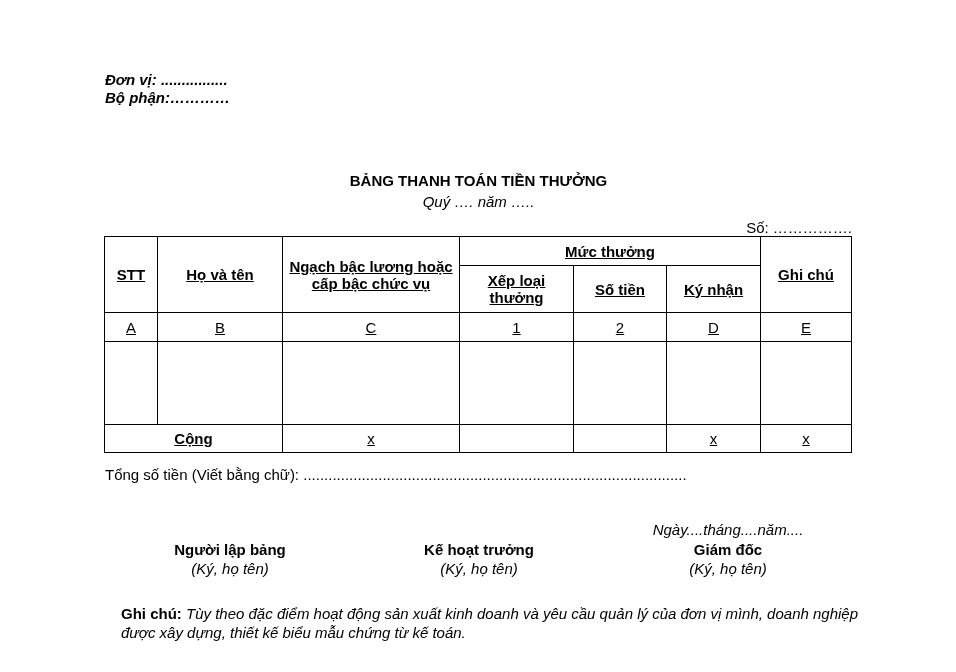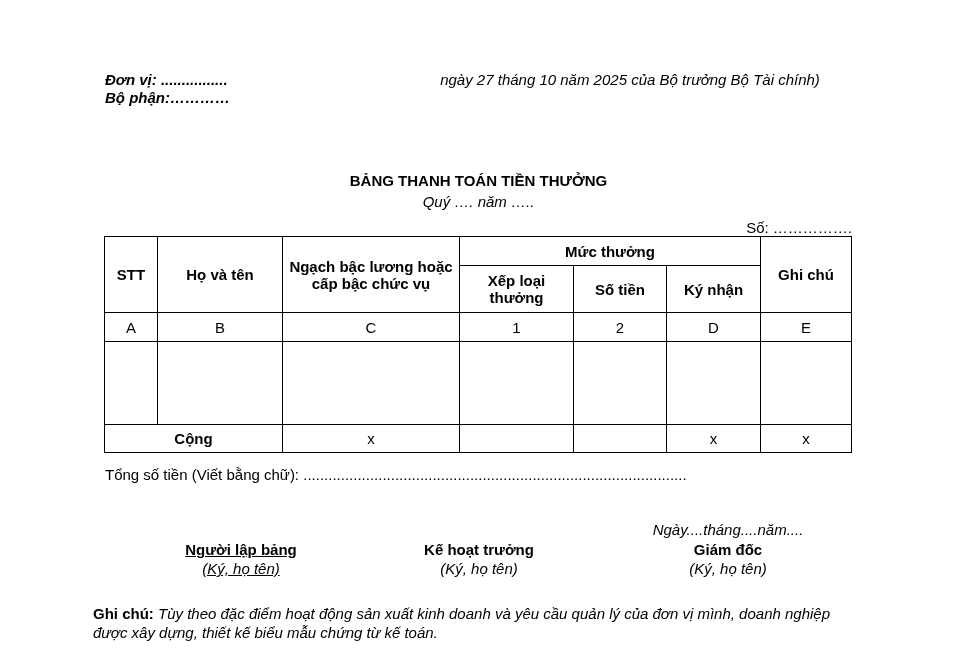--- a/index.html
+++ b/index.html
@@ -11,48 +11,47 @@
 
     #unit { left: 105px; top: 71px; line-height: 18px; font-weight: bold; font-style: italic; }
     #form-block { left: 405px; top: 71px; width: 450px; text-align: center; line-height: 18px; }
 
     #title { left: 105px; top: 164px; width: 747px; text-align: center; font-weight: bold; font-size: 15px; margin-top: 8px; }
     #quarter { left: 105px; top: 193px; width: 747px; text-align: center; font-style: italic; }
     #number { right: 104px; top: 219px; margin-left: 26px; }
 
     table.grid { position: absolute; left: 104px; top: 236px; border-collapse: collapse; table-layout: fixed; }
     table.grid td { border: 1px solid #000; padding: 0; text-align: center; vertical-align: middle;
-      font-size: 15px; line-height: 17px; }
+      font-size: 15px; line-height: 17px; text-decoration: underline; }
     table.grid td.h { font-weight: bold; }
     table.grid tr.r1 td { height: 28px; }
     table.grid tr.r2 td { height: 46px; }
     table.grid tr.r3 td { height: 28px; }
     table.grid tr.r4 td { height: 82px; }
     table.grid tr.r5 td { height: 27px; }
 
     #total-words { left: 105px; top: 466px; }
 
     .sig { position: absolute; top: 540px; width: 250px; text-align: center; line-height: 19px; }
-    #sig-1 { left: 116px; text-decoration: underline; }
+    #sig-1 { left: 105px; }
     #sig-2 { left: 354px; }
     #sig-3 { left: 603px; }
     #date-line { left: 603px; top: 521px; width: 250px; text-align: center; font-style: italic; }
 
-    #note { left: 93px; top: 604px; width: 760px; line-height: 19px; }
+    #note { left: 121px; top: 604px; width: 760px; line-height: 19px; }
   </style>
 </head>
 <body>
 
 <div id="unit" class="abs">
   <div>Đơn vị: ................</div>
   <div>Bộ phận:…………</div>
 </div>
 
 <div id="form-block" class="abs">
-  <div class="ital">ngày 27 tháng 10 năm 2025 của Bộ trưởng Bộ Tài chính)</div>
 </div>
 
 <div id="title" class="abs">BẢNG THANH TOÁN TIỀN THƯỞNG</div>
 <div id="quarter" class="abs">Quý …. năm …..</div>
 <div id="number" class="abs">Số: …………….</div>
 
 <table class="grid">
   <colgroup>
     <col style="width:53px">
       <col style="width:125px">

